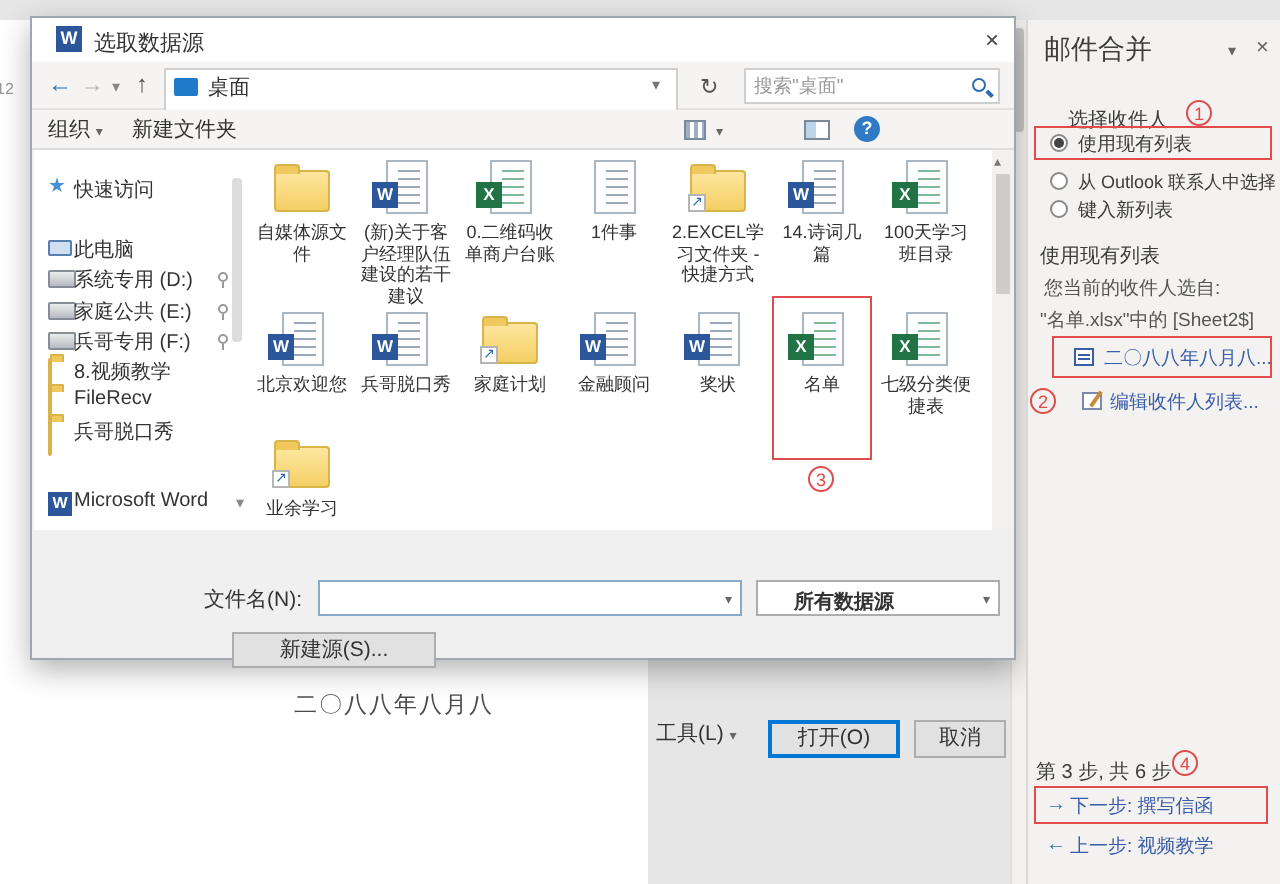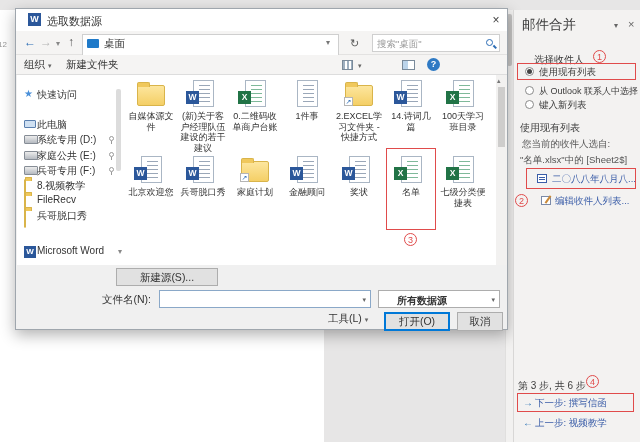--- a/index.html
+++ b/index.html
@@ -81,21 +81,21 @@
   .sc-arrow { position:absolute; left:2px; bottom:3px; width:9px; height:9px; background:#fff; border:1px solid #b5b5b5; color:#2b6cb5; font-size:7px; line-height:8px; text-align:center; }
   #file-scrollbar { left:479px; top:0; width:11px; height:190px; background:#f2f1f0; }
   #file-scroll-up { left:1px; top:2px; font-size:7px; color:#777; }
   #file-scroll-thumb { left:2px; top:12px; width:7px; height:60px; background:#cecdcc; }
 
   
   .file-redbox { position:absolute; left:1px; top:-5px; width:50px; height:82px; border:1px solid #e04b4b; }
   .ann-under-file { position:absolute; left:19px; top:80px; }
 
   
-  .btn { position:absolute; background:#e1e1e1; border:1px solid #adadad; font-size:10.5px; color:#333; text-align:center; }
+  .btn { position:absolute; background:#e1e1e1; border:1px solid #adadad; font-size:10.5px; color:#333; text-align:center;margin-top:48px; }
   #btn-newsource { left:100px; top:259px; width:102px; height:18px; line-height:16px; }
   #fn-label { left:86px; top:284px; font-size:10.5px; color:#333; }
   #fn-combo { left:143px; top:281px; width:212px; height:18px; background:#fff; border:1px solid #8aa8c8; }
   #fn-input { position:absolute; left:2px; top:1px; width:192px; height:14px; border:none; outline:none; background:transparent; font-size:10.5px; }
   .combo-caret { position:absolute; right:4px; top:5px; font-size:7px; color:#666; }
   #ft-combo { left:362px; top:281px; width:122px; height:18px; background:#fff; border:1px solid #adadad; }
   #ft-value { position:absolute; left:18px; top:3px; font-size:10px; color:#333;font-weight:bold; }
   #btn-tools { left:312px; top:303px; width:46px; height:18px; background:transparent; border:none; font-size:10.5px; color:#333; text-align:left; }
   #btn-open { left:368px; top:303px; width:66px; height:19px; line-height:17px; border:1px solid #0078d7; box-shadow:inset 0 0 0 1px #0078d7; }
   #btn-cancel { left:441px; top:303px; width:46px; height:19px; line-height:17px; }
@@ -120,20 +120,21 @@
   .p-arrow { position:absolute; font-size:10px; color:#2e74b5; }
 </style>
 </head>
 <body>
 
 <div id="stage">
 
   <div id="doc-page" class="abs"></div>
   <div id="doc-canvas" class="abs"></div>
   <div id="doc-pagenum" class="abs">12</div>
+  <div id="doc-date" class="abs">二〇八八年八月八</div>
   <div id="word-scrollbar" class="abs">
     <div id="word-scroll-thumb" class="abs"></div>
   </div>
 
   <div id="dialog" class="abs">
     <div id="dlg-titlebar" class="abs">
       <div id="dlg-app-icon" class="abs">W</div>
       <div id="dlg-title" class="abs">选取数据源</div>
       <div id="dlg-close" class="abs">×</div>
     </div>
@@ -315,20 +316,27 @@
 
         <div class="fcell">
             <div class="ficon">
               <div class="shape-page">
                 <div class="pl green"></div>
               </div>
               <div class="fbadge x">X</div>
             </div>
             <div class="flabel">七级分类便捷表</div>
           </div>
+        <div class="fcell">
+            <div class="ficon">
+              <div class="shape-folder"></div>
+              <div class="sc-arrow">↗</div>
+            </div>
+            <div class="flabel">业余学习</div>
+          </div>
       </div>
 
       <div id="file-scrollbar" class="abs">
         <span id="file-scroll-up" class="abs">▴</span>
         <div id="file-scroll-thumb" class="abs"></div>
       </div>
     </div>
 
     <div id="btn-newsource" class="btn">新建源(S)...</div>
     <div id="fn-label" class="abs">文件名(N):</div>

